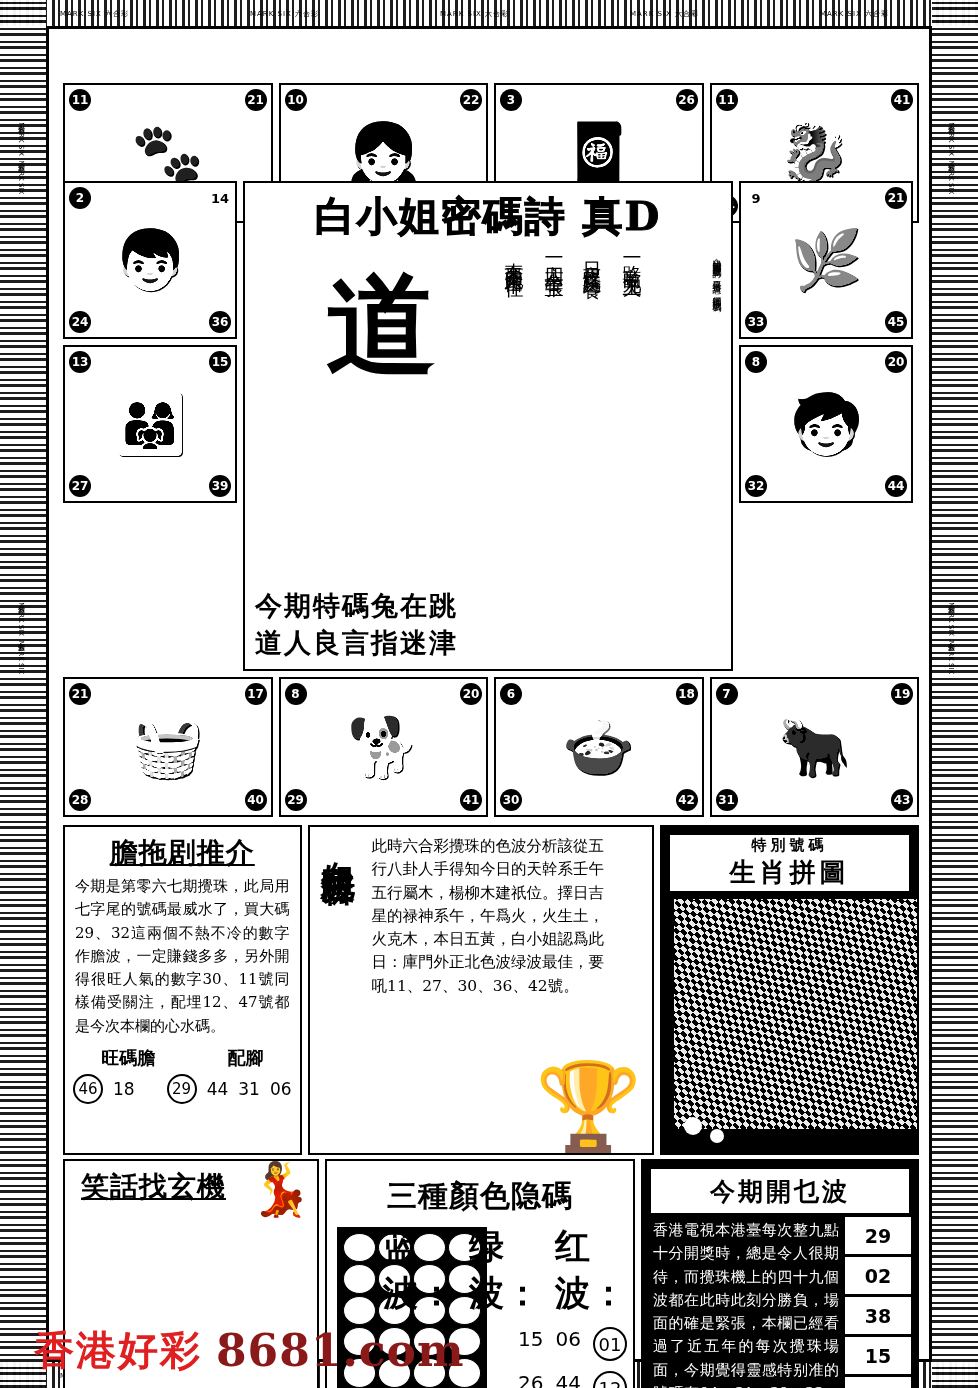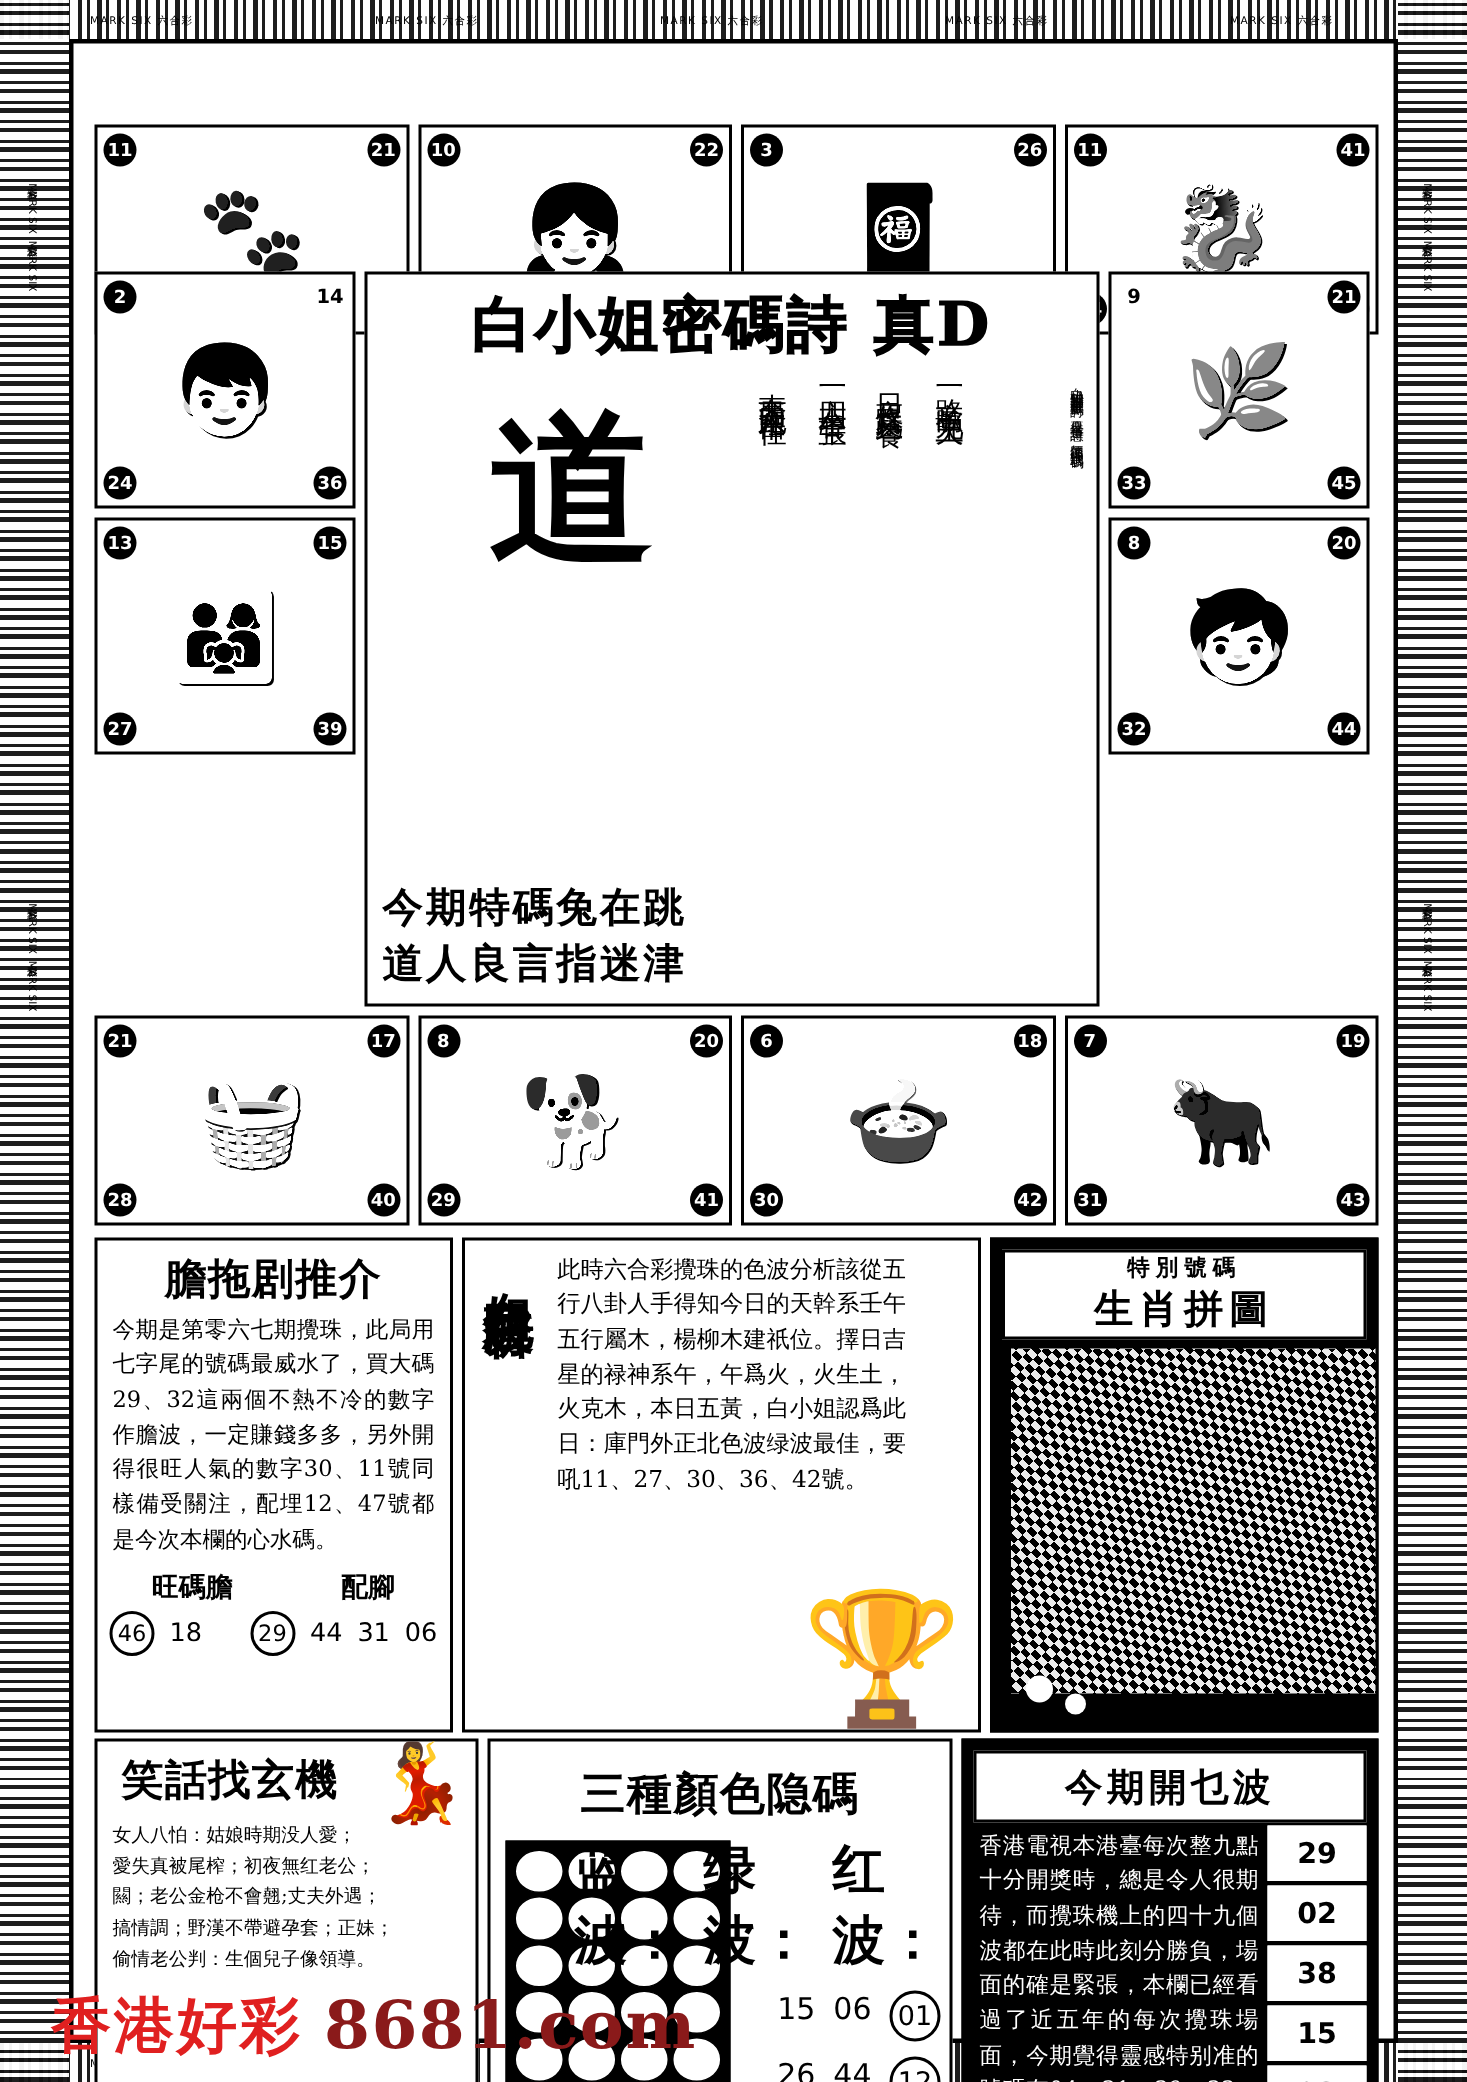--- a/index.html
+++ b/index.html
@@ -113,21 +113,21 @@
   .lower{position:absolute;left:14px;top:796px;width:856px;height:330px;display:flex;gap:6px;}
   .panel{border:2px solid #000;box-sizing:border-box;background:#fff;position:relative;overflow:hidden;}
   .p1{width:256px;height:330px;}
   .p2{width:372px;height:330px;}
   .p3{width:278px;height:330px;background:#000;}
 
   .bantitle{
     margin:6px 6px 2px 6px;height:40px;
     display:flex;align-items:center;justify-content:center;
     font-family:"DejaVu Serif",serif;font-size:28px;font-weight:bold;
-    letter-spacing:1px;color:#000;
+    letter-spacing:1px;color:#000;text-decoration:underline;
   }
   .ptext{
     padding:0 10px;font-family:"DejaVu Serif",serif;font-size:15px;
     line-height:1.55;color:#000;text-align:justify;
   }
   .codes-head{display:flex;justify-content:space-around;margin-top:8px;
     font-family:"DejaVu Serif",serif;font-size:18px;font-weight:bold;}
   .codes-row{display:flex;align-items:center;gap:10px;justify-content:center;margin-top:4px;
     font-family:"DejaVu Sans",sans-serif;font-size:17px;}
   .circled{display:inline-flex;align-items:center;justify-content:center;
@@ -389,27 +389,20 @@
         <div class="mdot" style="left:22px;bottom:18px;width:18px;height:18px;"></div>
         <div class="mdot" style="left:48px;bottom:10px;width:14px;height:14px;"></div>
       </div>
     </div>
 
     <div class="bottom">
 
       <div class="panel b1">
         <div class="bantitle" style="justify-content:flex-start;padding-left:10px;">笑話找玄機</div>
         <div class="lady">💃</div>
-        <div class="jokes">
-          <div>女人八怕：姑娘時期没人愛；</div>
-          <div>愛失真被尾榨；初夜無红老公；</div>
-          <div>闗；老公金枪不會翹;丈夫外遇；</div>
-          <div>搞情調；野漢不帶避孕套；正妹；</div>
-          <div>偷情老公判：生個兒子像領導。</div>
-        </div>
       </div>
 
       <div class="panel b2">
         <div class="colorhead">三種顏色隐碼</div>
         <div class="ballbox">
           <div class="ball"></div>
             <div class="ball"></div>
           <div class="ball"></div>
             <div class="ball"></div>
           <div class="ball"></div>

